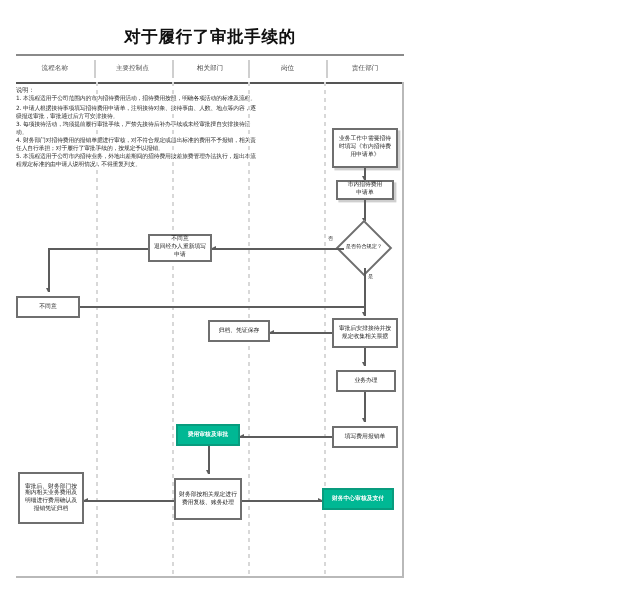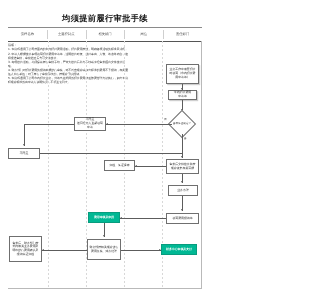--- a/index.html
+++ b/index.html
@@ -81,21 +81,21 @@
   .arr-l{border-top:1.6px solid transparent;border-bottom:1.6px solid transparent;border-right:2.4px solid #5c5c5c;}
   .arr-r{border-top:1.6px solid transparent;border-bottom:1.6px solid transparent;border-left:2.4px solid #5c5c5c;}
 
   .edge-lbl{position:absolute;font-size:2.6px;color:#333;}
 </style>
 </head>
 <body>
 
 <div id="page">
 
-  <div class="title">均须提前履行审批手续</div>
+  <div class="title">对于履行了审批手续的</div>
 
   <div class="hdr-rule top"></div>
   <div class="hdr-cells">
     <div class="hdr-cell">流程名称</div>
     <div class="hdr-cell">主要控制点</div>
     <div class="hdr-cell">相关部门</div>
     <div class="hdr-cell">岗位</div>
     <div class="hdr-cell">责任部门</div>
   </div>
   <div class="hdr-rule bot"></div>

